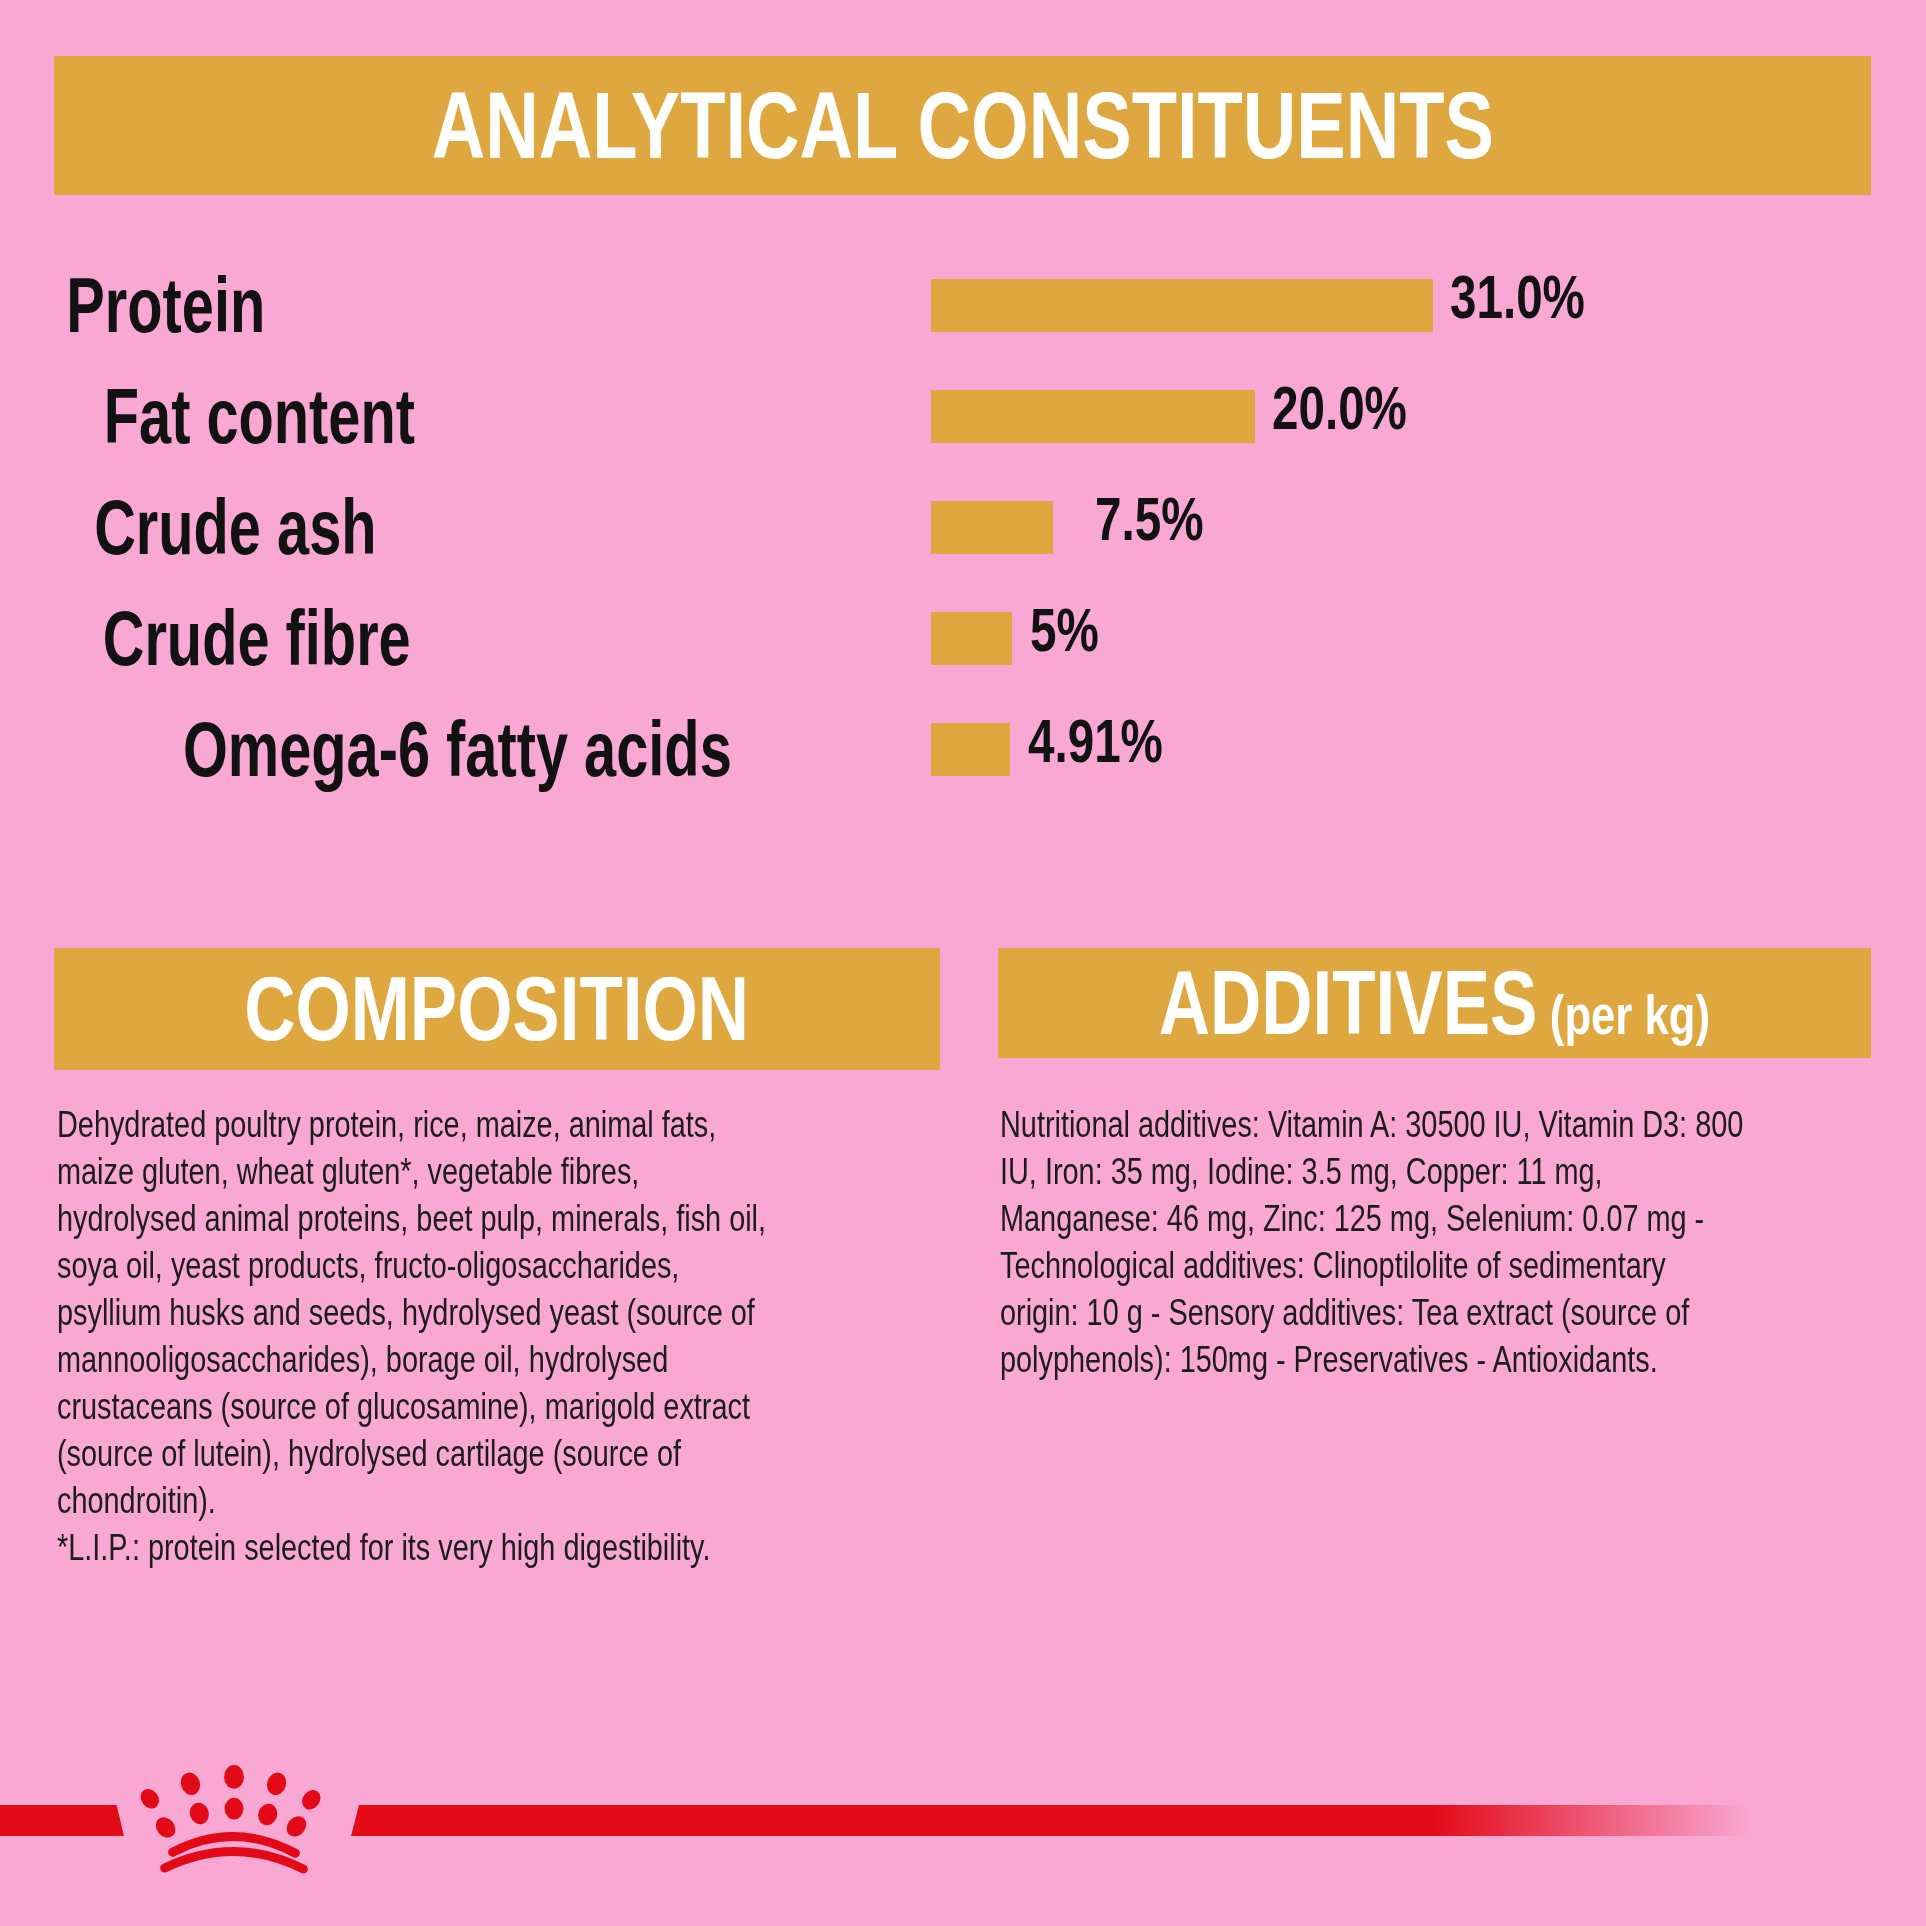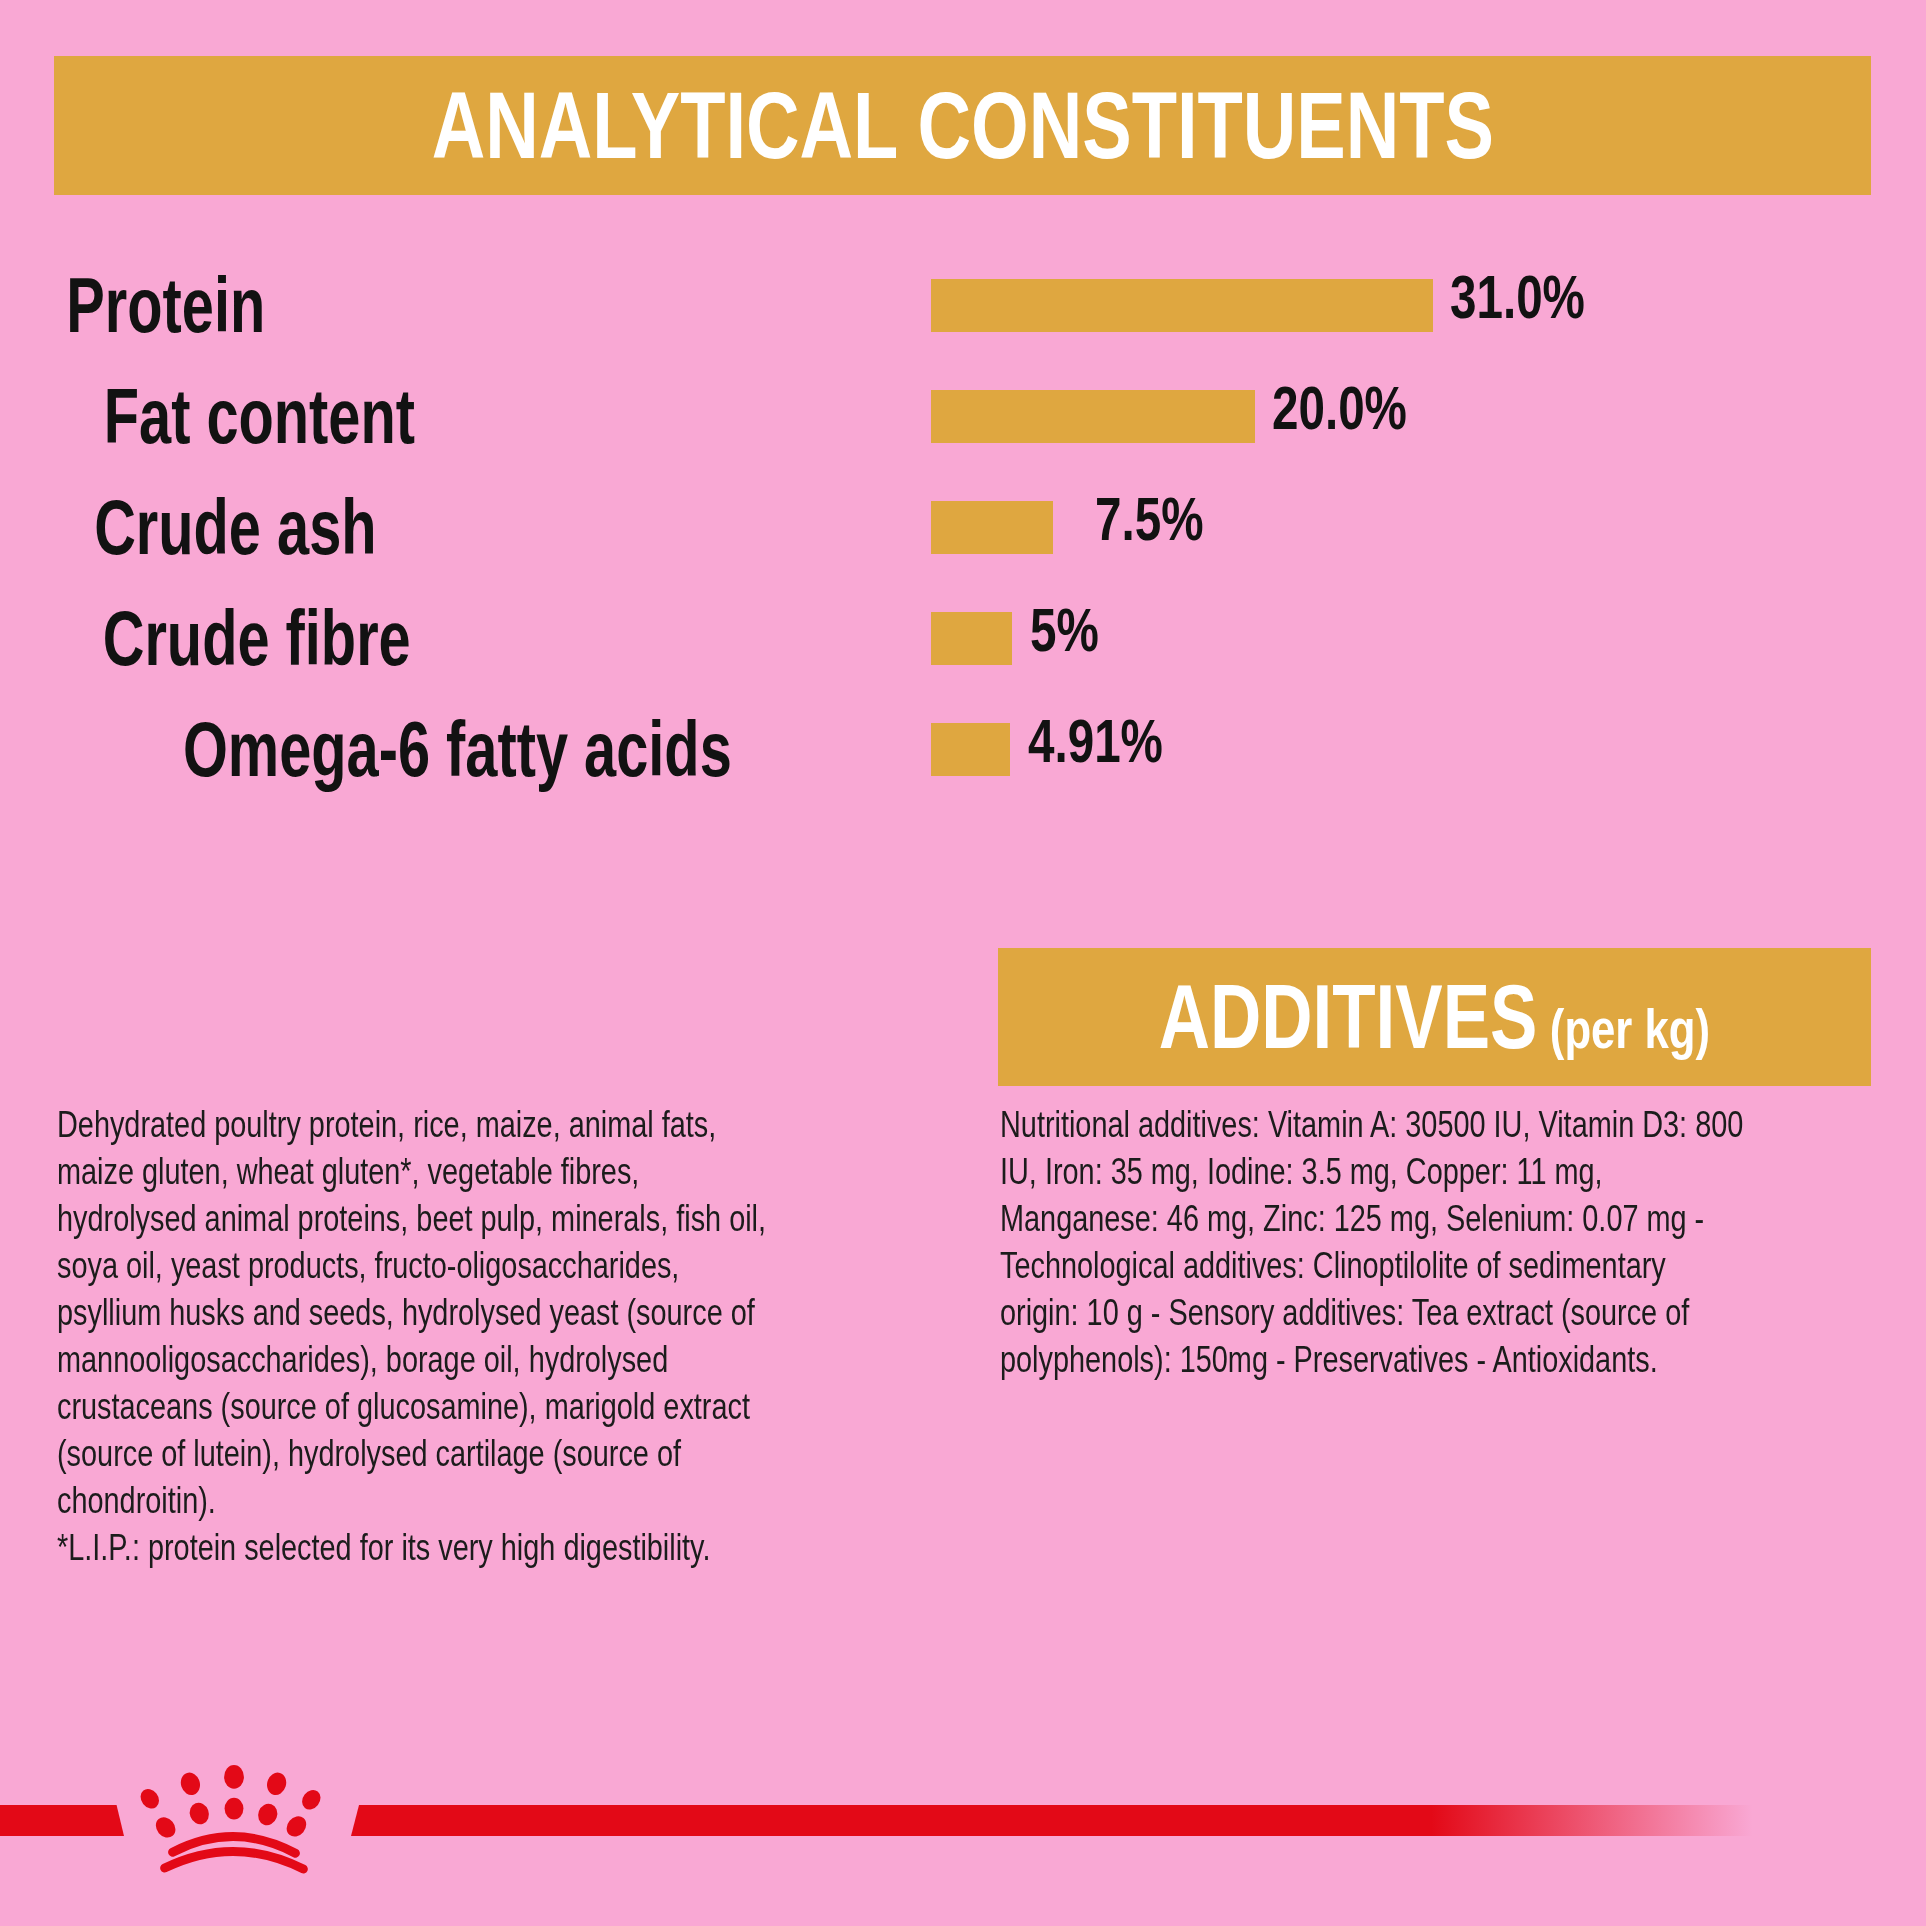--- a/index.html
+++ b/index.html
@@ -16,21 +16,21 @@
     white-space:pre-line;font-size:37px;line-height:47px;font-weight:400;
     color:var(--text-body);letter-spacing:0px;
   }
   
   .banner{
     position:absolute;background:var(--gold);color:#ffffff;
     display:flex;align-items:center;justify-content:center;
   }
   #banner-top{left:54px;top:56px;width:1817px;height:139px;font-size:95px;font-weight:700;}
   #comp-banner{left:54px;top:948px;width:886px;height:122px;font-size:91px;font-weight:700;}
-  #addi-banner{left:998px;top:948px;width:873px;height:138px;font-size:91px;font-weight:700;text-align:right;}
+  #addi-banner{left:998px;top:948px;width:873px;height:110px;font-size:91px;font-weight:700;text-align:right;}
   .hdr-suffix{font-size:56px;font-weight:700;margin-left:16px;}
   
   #chart{position:absolute;left:0;top:279px;width:1927px;height:554px;}
   .crow{position:absolute;left:0;width:100%;height:53px;}
   .clabel{
     position:absolute;left:0;top:0;width:911px;height:53px;
     display:flex;justify-content:flex-start;align-items:center;
     font-size:77px;font-weight:700;color:var(--text);
   }
   .cbar{position:absolute;left:931px;top:0;height:53px;background:var(--gold);}
@@ -104,20 +104,23 @@
         <div class="clabel">
           <span class="condr">Omega-6 fatty acids</span>
         </div>
         <div class="cbar" style="width: 79px;"></div>
         <div class="cval" style="left: 1028px;">
           <span class="condl">4.91%</span>
         </div>
       </div>
     </div>
 
+  <div id="comp-banner" class="banner">
+    <span class="condc">COMPOSITION</span>
+  </div>
   <div id="comp-text" class="textcol">
     <div class="body-lines">Dehydrated poultry protein, rice, maize, animal fats,
 maize gluten, wheat gluten*, vegetable fibres,
 hydrolysed animal proteins, beet pulp, minerals, fish oil,
 soya oil, yeast products, fructo-oligosaccharides,
 psyllium husks and seeds, hydrolysed yeast (source of
 mannooligosaccharides), borage oil, hydrolysed
 crustaceans (source of glucosamine), marigold extract
 (source of lutein), hydrolysed cartilage (source of
 chondroitin).

